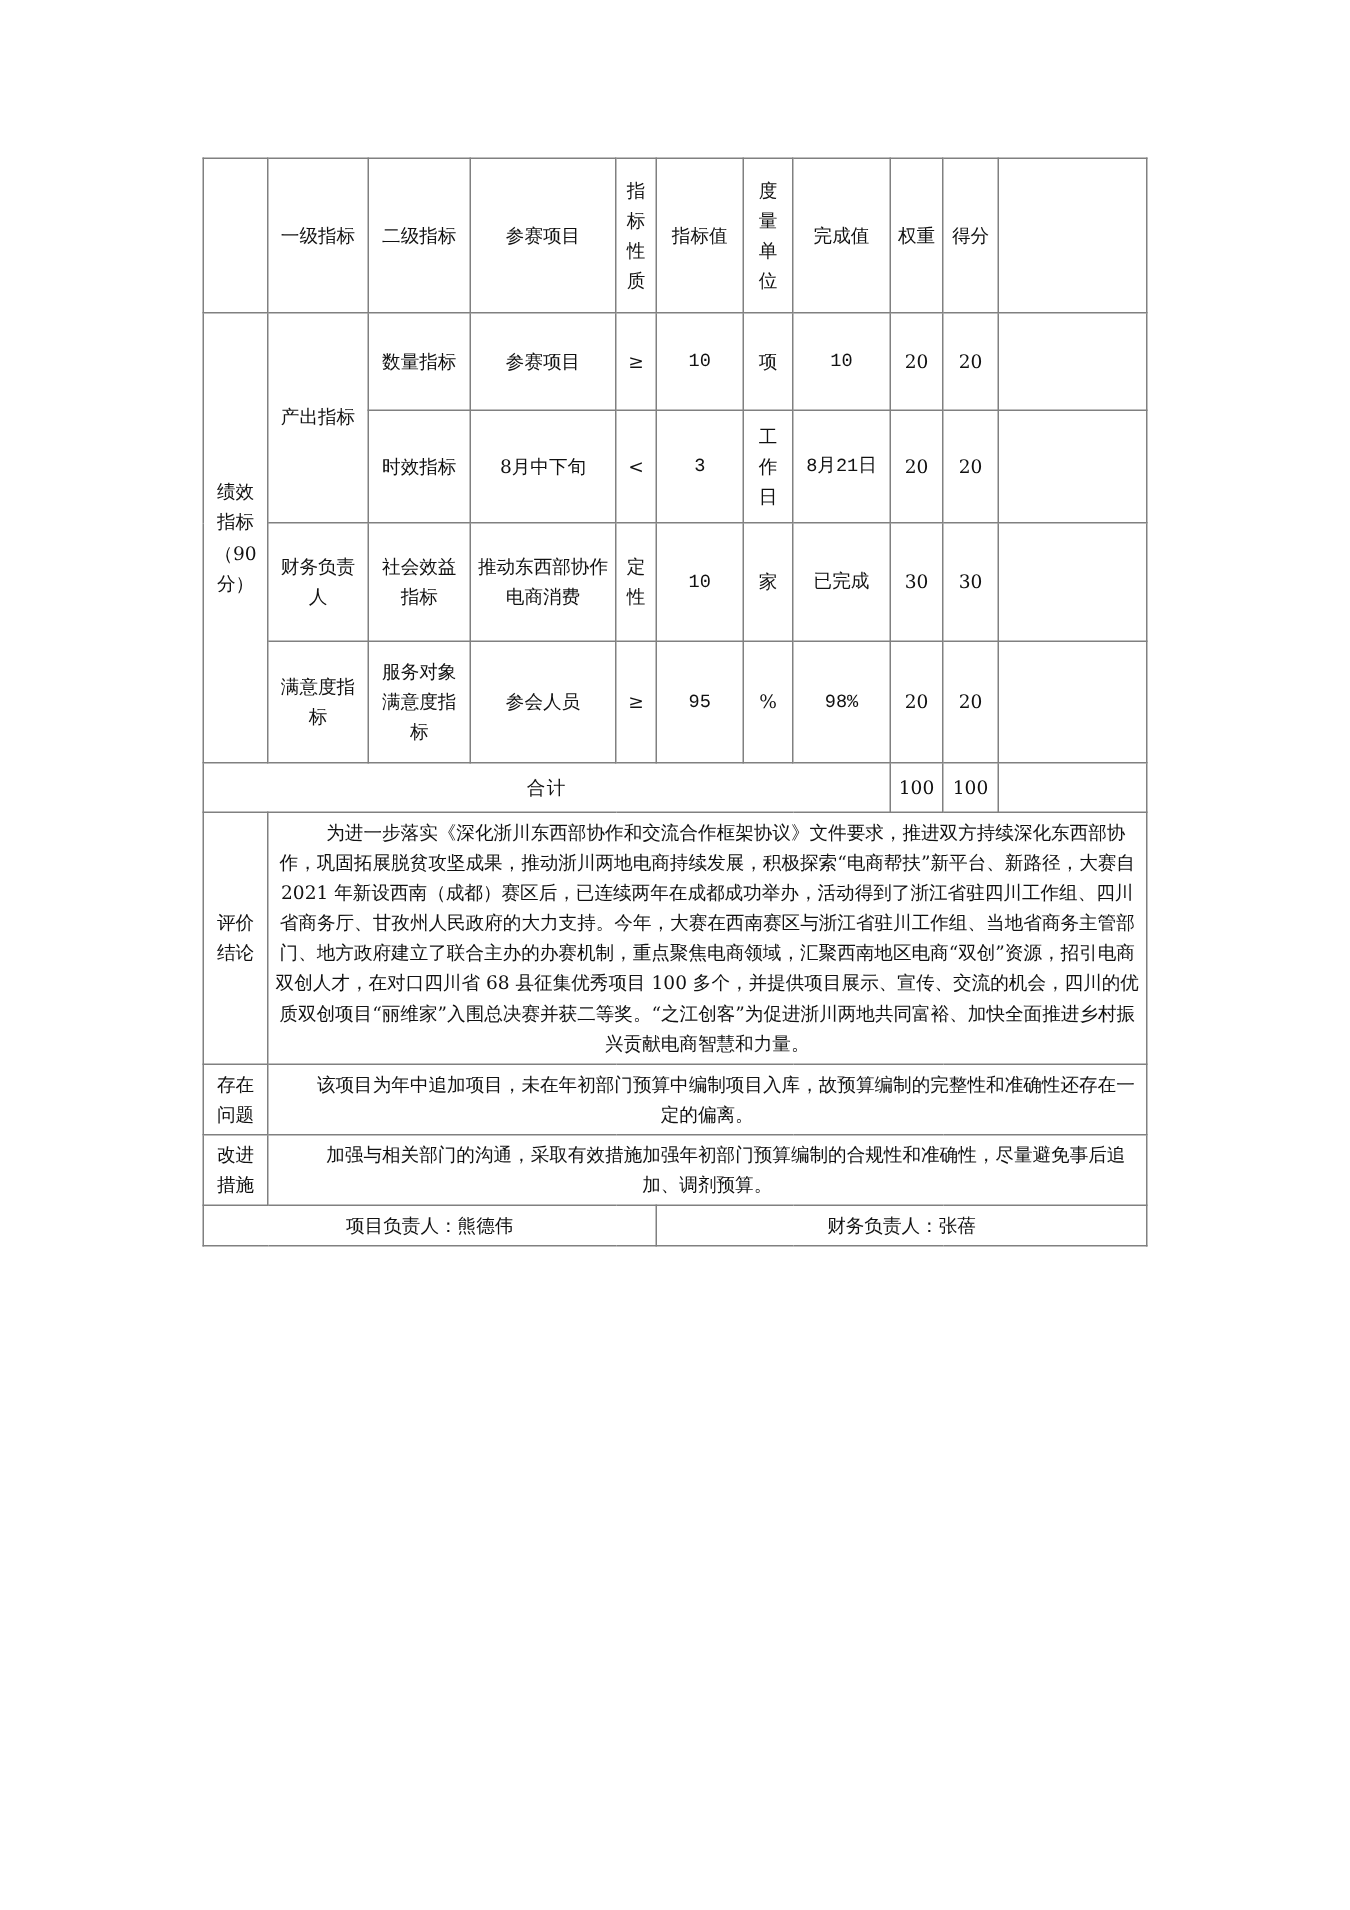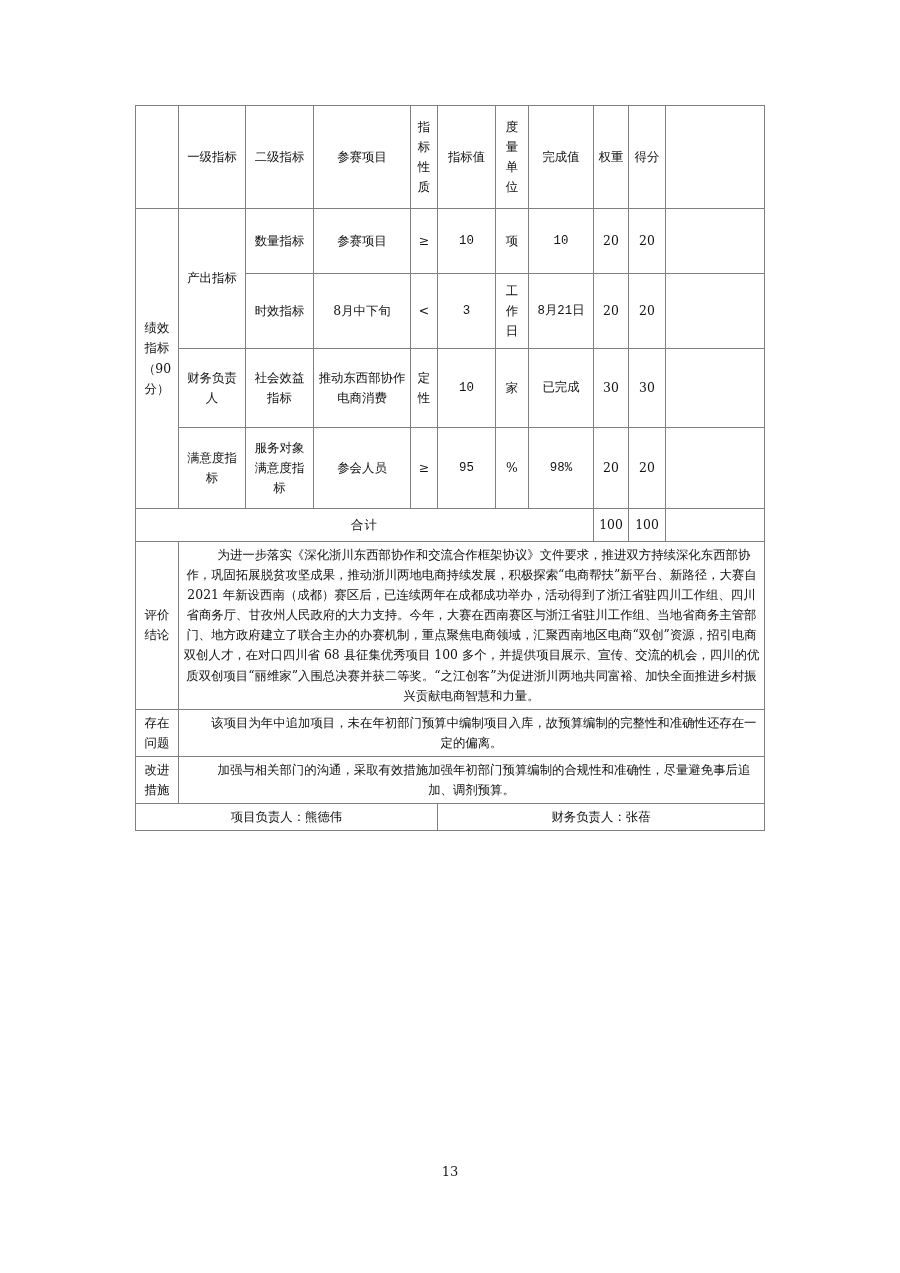--- a/index.html
+++ b/index.html
@@ -213,15 +213,14 @@
         </td>
       </tr>
 
       <tr>
         <td colspan="5" class="sig-cell">项目负责人：熊德伟</td>
         <td colspan="6" class="sig-cell">财务负责人：张蓓</td>
       </tr>
     </tbody>
   </table>
 
-  <div class="page-number">13</div>
 
 </div>
 
 </body></html>

